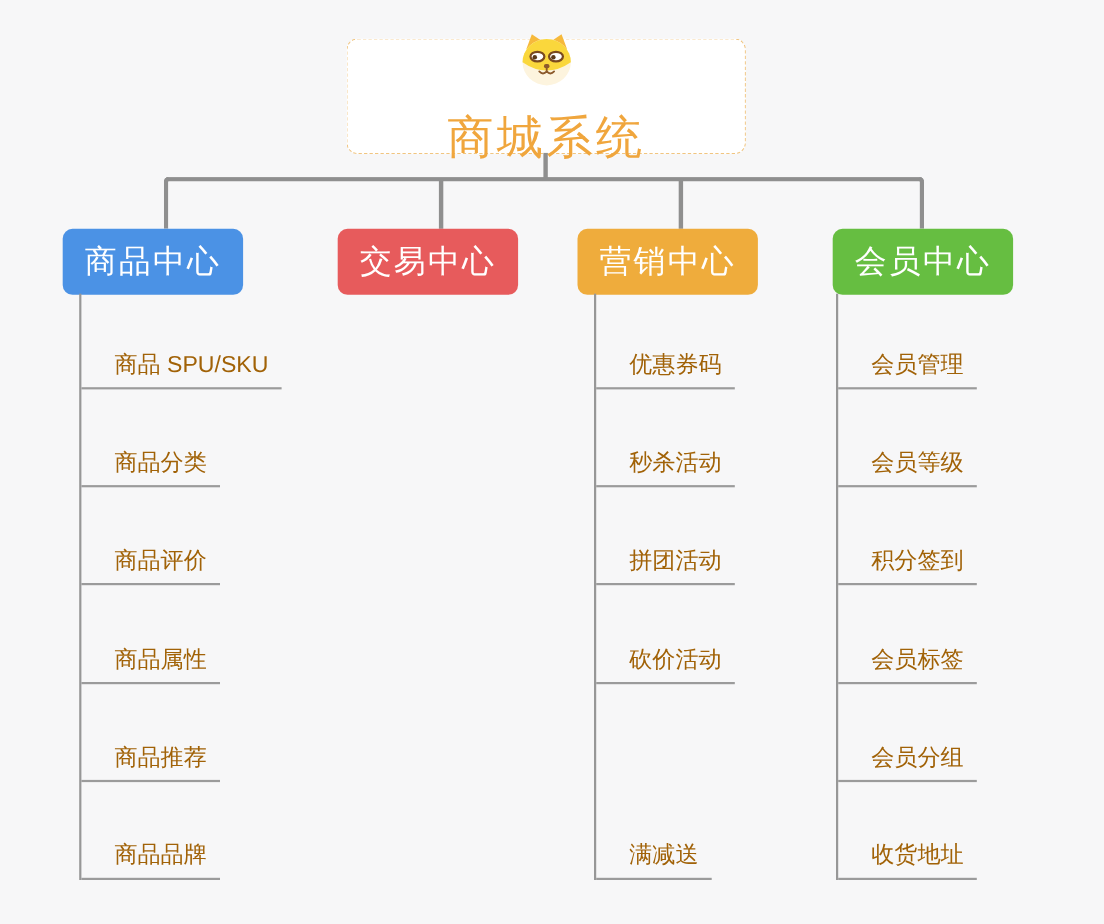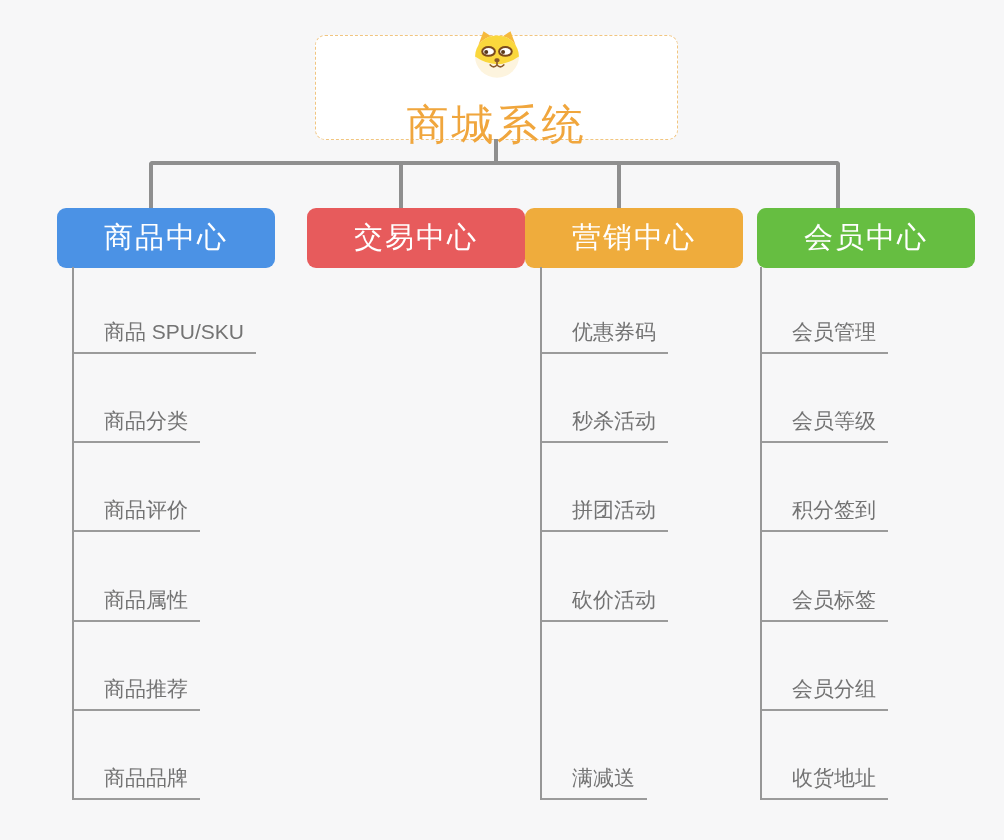--- a/index.html
+++ b/index.html
@@ -30,21 +30,21 @@
     position:absolute;left:149px;top:161px;width:691px;height:47px;
     border-top:4px solid #8f8f8f;border-left:4px solid #8f8f8f;border-right:4px solid #8f8f8f;
     border-radius:4px 4px 0 0;box-sizing:border-box;
   }
   .drop{position:absolute;top:163px;width:4px;height:45px;background:#8f8f8f;}
   .drop-2{left:399px;}
   .drop-3{left:617px;}
 
   
   .hdr{
-    position:absolute;top:208px;width:218px;height:60px;border-radius:9px;
+    position:absolute;top:208px;width:164px;height:60px;border-radius:9px;
     display:flex;align-items:center;justify-content:center;
     color:#ffffff;font-size:29px;letter-spacing:2px;white-space:nowrap;
     cursor:pointer;box-sizing:border-box;
   }
   .hdr-0{left:57px;}
   .hdr-1{left:307px;}
   .hdr-2{left:525px;}
   .hdr-3{left:745px;}
 
   
@@ -54,21 +54,21 @@
   }
   .col-0{left:72px;}
   .col-1{left:322px;}
   .col-2{left:540px;}
   .col-3{left:760px;}
   .leaf{
     position:absolute;left:0;
     width:max-content;
     padding:0 12px 6px 30px;
     border-bottom:2px solid #9b9b9b;
-    font-size:21px;line-height:28px;color:#737373;
+    font-size:21px;line-height:28px;color:#a16207;
     white-space:nowrap;cursor:pointer;text-align:center;
   }
   .leaf-0{top:51px;}
   .leaf-1{top:140px;}
   .leaf-2{top:229px;}
   .leaf-3{top:319px;}
   .leaf-4{top:408px;}
   .leaf-5{top:497px;}
 </style>
 </head>

